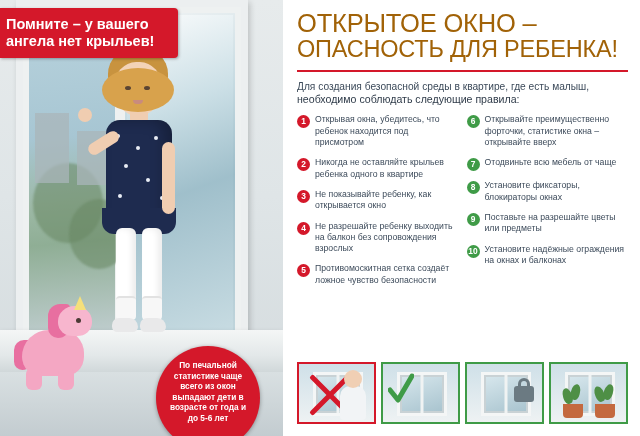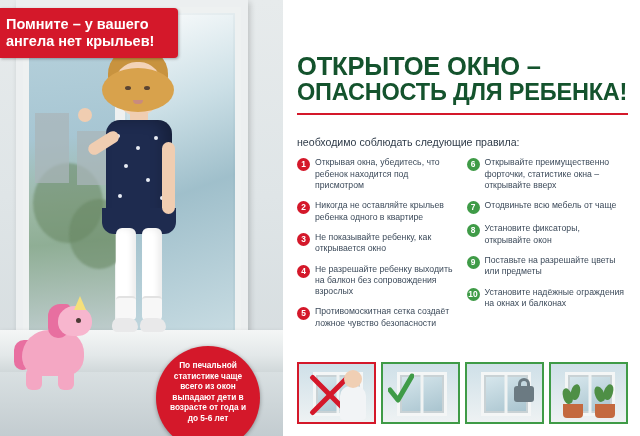--- a/index.html
+++ b/index.html
@@ -222,26 +222,25 @@
 
   
   #right {
     position: absolute;
     left: 283px; top: 0;
     width: 357px; height: 436px;
     background: #ffffff;
     padding: 10px 12px 0 14px;
   }
   #title {
-    color: #14532d;
-    font-weight: bold;
+    color: #a16207;
+    font-weight: normal;
     font-size: 25.5px;
     line-height: 1.06;
     letter-spacing: -0.2px;
-    margin-top: 43px;
   }
   #title .l2 { font-size: 23.5px; display: block; }
   .title-rule {
     height: 2px; background: #d4182a; margin: 8px 0 8px 0; width: 100%;
   }
   #intro {
     color: #3c4a5a;
     font-size: 10.2px;
     line-height: 1.32;
     margin-bottom: 7px;
@@ -418,21 +417,21 @@
   <div id="right">
 
     <div id="title">
       <span>ОТКРЫТОЕ ОКНО –</span>
       <span class="l2">ОПАСНОСТЬ ДЛЯ РЕБЕНКА!</span>
     </div>
 
     <div class="title-rule"></div>
 
     <div id="intro">
-      <br>
+      <span>Для создания безопасной среды в квартире, где есть малыш,</span><br>
       <span class="b">необходимо соблюдать следующие правила:</span>
     </div>
 
     <div id="rules">
 
       <div class="rcol">
         <div class="rule">
           <div class="num">1</div>
           <div class="rtext">Открывая окна, убедитесь, что ребенок находится под присмотром</div>
         </div>
@@ -458,21 +457,21 @@
         <div class="rule">
           <div class="num g">6</div>
           <div class="rtext">Открывайте преимущественно форточки, статистике окна – открывайте вверх</div>
         </div>
         <div class="rule">
           <div class="num g">7</div>
           <div class="rtext">Отодвиньте всю мебель от чаще</div>
         </div>
         <div class="rule">
           <div class="num g">8</div>
-          <div class="rtext">Установите фиксаторы, открывайте окон</div>
+          <div class="rtext">Установите фиксаторы, блокираторы окнах</div>
         </div>
         <div class="rule">
           <div class="num g">9</div>
           <div class="rtext">Поставьте на разрешайте цветы или предметы</div>
         </div>
         <div class="rule">
           <div class="num g">10</div>
           <div class="rtext">Установите надёжные ограждения на окнах и балконах</div>
         </div>
       </div>

